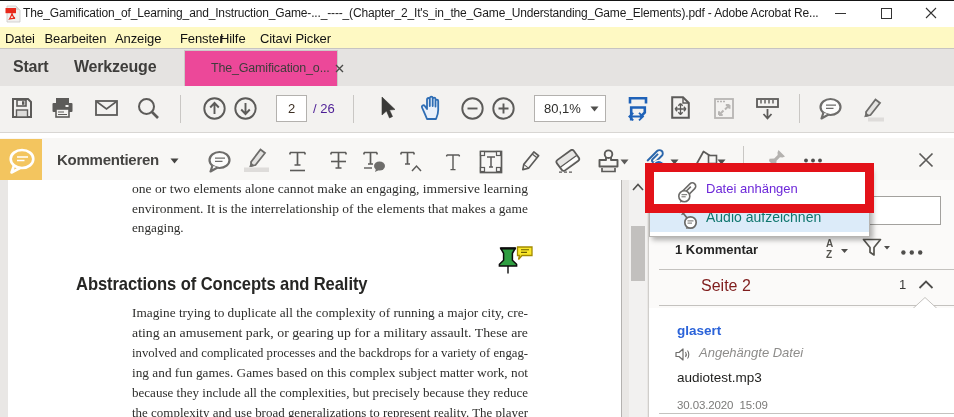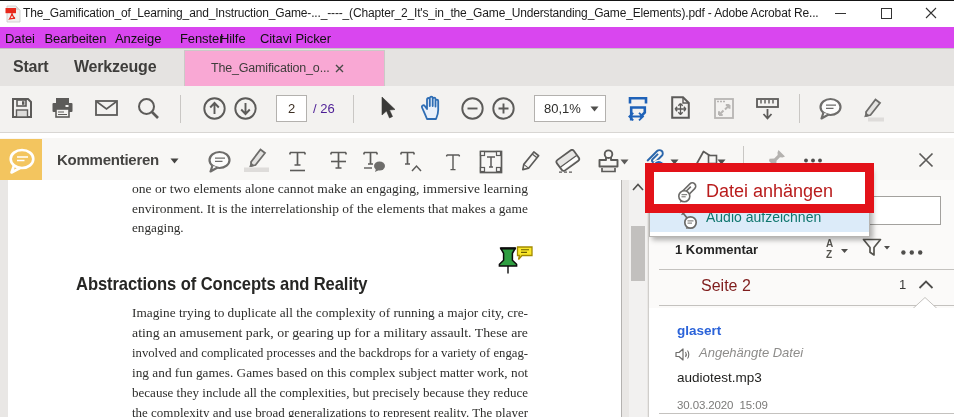--- a/index.html
+++ b/index.html
@@ -24,35 +24,35 @@
   </svg>
   <div class="abs" style="left:23px;top:5px;font-size:12px;color:#1c1c1c;white-space:nowrap;letter-spacing:-0.16px;">The_Gamification_of_Learning_and_Instruction_Game-..._----_(Chapter_2_It's_in_the_Game_Understanding_Game_Elements).pdf - Adobe Acrobat Re...</div>
 
   <div class="abs" style="left:835px;top:12px;width:11px;height:1px;background:#333;"></div>
   <div class="abs" style="left:881px;top:7px;width:11px;height:11px;border:1.2px solid #333;"></div>
   <svg class="abs" style="left:925px;top:6px;" width="12" height="12" viewBox="0 0 12 12">
       <path d="M1 1 L11 11 M11 1 L1 11" stroke="#333" stroke-width="1.1"></path>
     </svg>
 </div>
 
-<div class="abs" style="left:0;top:27px;width:954px;height:22px;background:#d946ef;font-size:13px;color:#111;letter-spacing:-0.1px;padding-left:40px;">
+<div class="abs" style="left:0;top:27px;width:954px;height:22px;background:#fef9c3;font-size:13px;color:#111;letter-spacing:-0.1px;padding-left:40px;">
   <span class="abs" style="left:5px;top:3.5px;">Datei</span>
   <span class="abs" style="left:44.5px;top:3.5px;">Bearbeiten</span>
   <span class="abs" style="left:115px;top:3.5px;">Anzeige</span>
   <span class="abs" style="left:180px;top:3.5px;">Fenster</span>
   <span class="abs" style="left:220px;top:3.5px;">Hilfe</span>
   <span class="abs" style="left:260px;top:3.5px;">Citavi Picker</span>
 </div>
 
 <div class="abs" style="left:0;top:48px;width:954px;height:1px;background:#c6c4c2;"></div>
 
 <div class="abs" style="left:0;top:49px;width:954px;height:37px;background:#e5e3e1;">
   <span class="abs" style="left:13px;top:9px;font-size:16px;font-weight:bold;color:#3e3d3b;letter-spacing:-0.2px;">Start</span>
   <span class="abs" style="left:74px;top:9px;font-size:16px;font-weight:bold;color:#3e3d3b;letter-spacing:-0.2px;">Werkzeuge</span>
-  <div class="abs" style="left:184px;top:1px;width:201px;height:36px;background:#f9a8d4;border:1px solid #cbc9c7;border-bottom:none;">
+  <div class="abs" style="left:184px;top:1px;width:154px;height:36px;background:#ec4899;border:1px solid #cbc9c7;border-bottom:none;">
     <span class="abs" style="left:26px;top:10px;font-size:12.5px;color:#3e3d3b;letter-spacing:-0.18px;">The_Gamification_o...</span>
     <svg class="abs" style="left:150px;top:13px;" width="9" height="9" viewBox="0 0 9 9">
         <path d="M1 1 L8 8 M8 1 L1 8" stroke="#4a4a48" stroke-width="1.4"></path>
       </svg>
   </div>
 </div>
 
 <div class="abs" id="toolbar1" style="left:0;top:86px;width:954px;height:47px;background:#f3f2f0;border-bottom:1px solid #d8d6d3;">
 
   <svg class="abs" style="left:11px;top:11px;" width="22" height="22" viewBox="0 0 22 22">
@@ -366,21 +366,21 @@
 <div class="abs" id="dropdown" style="left:649px;top:168px;width:221px;height:69px;background:#fff;border:1px solid #b6b4b1;box-shadow:3px 3px 5px rgba(0,0,0,0.3);">
 
   <svg class="abs" style="left:26px;top:10px;" width="26" height="24" viewBox="0 0 26 24">
     <g transform="translate(2.2 -0.5) rotate(45 11 10)">
       <path d="M8.2 21 L8.2 6.2 A3.4 3.4 0 0 1 15 6.2 L15 15.5 A2.1 2.1 0 0 1 10.8 15.5 L10.8 7.5" fill="none" stroke="#6b6a68" stroke-width="1.6"></path>
     </g>
     <circle cx="8.3" cy="17.2" r="5.5" fill="#fff" stroke="#6b6a68" stroke-width="1.6"></circle>
     <path d="M5.5 15.7 L11.1 15.7 M5.5 17.8 L9.7 17.8" stroke="#6b6a68" stroke-width="1"></path>
     <path d="M4.5 21.8 L3.7 23.7 L6.7 22.5 Z" fill="#6b6a68"></path>
   </svg>
-  <div class="abs" style="left:56px;top:12px;font-size:18px;color:#b91c1c;">Datei anhängen</div>
+  <div class="abs" style="left:56px;top:12px;font-size:13px;color:#6d28d9;">Datei anhängen</div>
 
   <div class="abs" style="left:0;top:36px;width:219px;height:27px;background:#dcebf9;">
     <svg class="abs" style="left:27px;top:3px;" width="24" height="23" viewBox="0 0 24 23">
       <path d="M3 1.5 L11 11" fill="none" stroke="#6b6a68" stroke-width="1.8"></path>
       <path d="M2.2 4.8 L6.8 1.2 M4.5 6.8 L9.2 3.2" fill="none" stroke="#6b6a68" stroke-width="1.3"></path>
       <circle cx="13.5" cy="14.5" r="5.7" fill="#fff" stroke="#6b6a68" stroke-width="1.7"></circle>
       <path d="M10.5 12.9 L16.5 12.9 M10.5 15.1 L15 15.1" stroke="#6b6a68" stroke-width="1"></path>
       <path d="M9.7 19.1 L8.9 21.1 L11.9 19.9 Z" fill="#6b6a68"></path>
     </svg>
     <div class="abs" style="left:56px;top:4px;font-size:14px;color:#0f766e;">Audio aufzeichnen</div>

